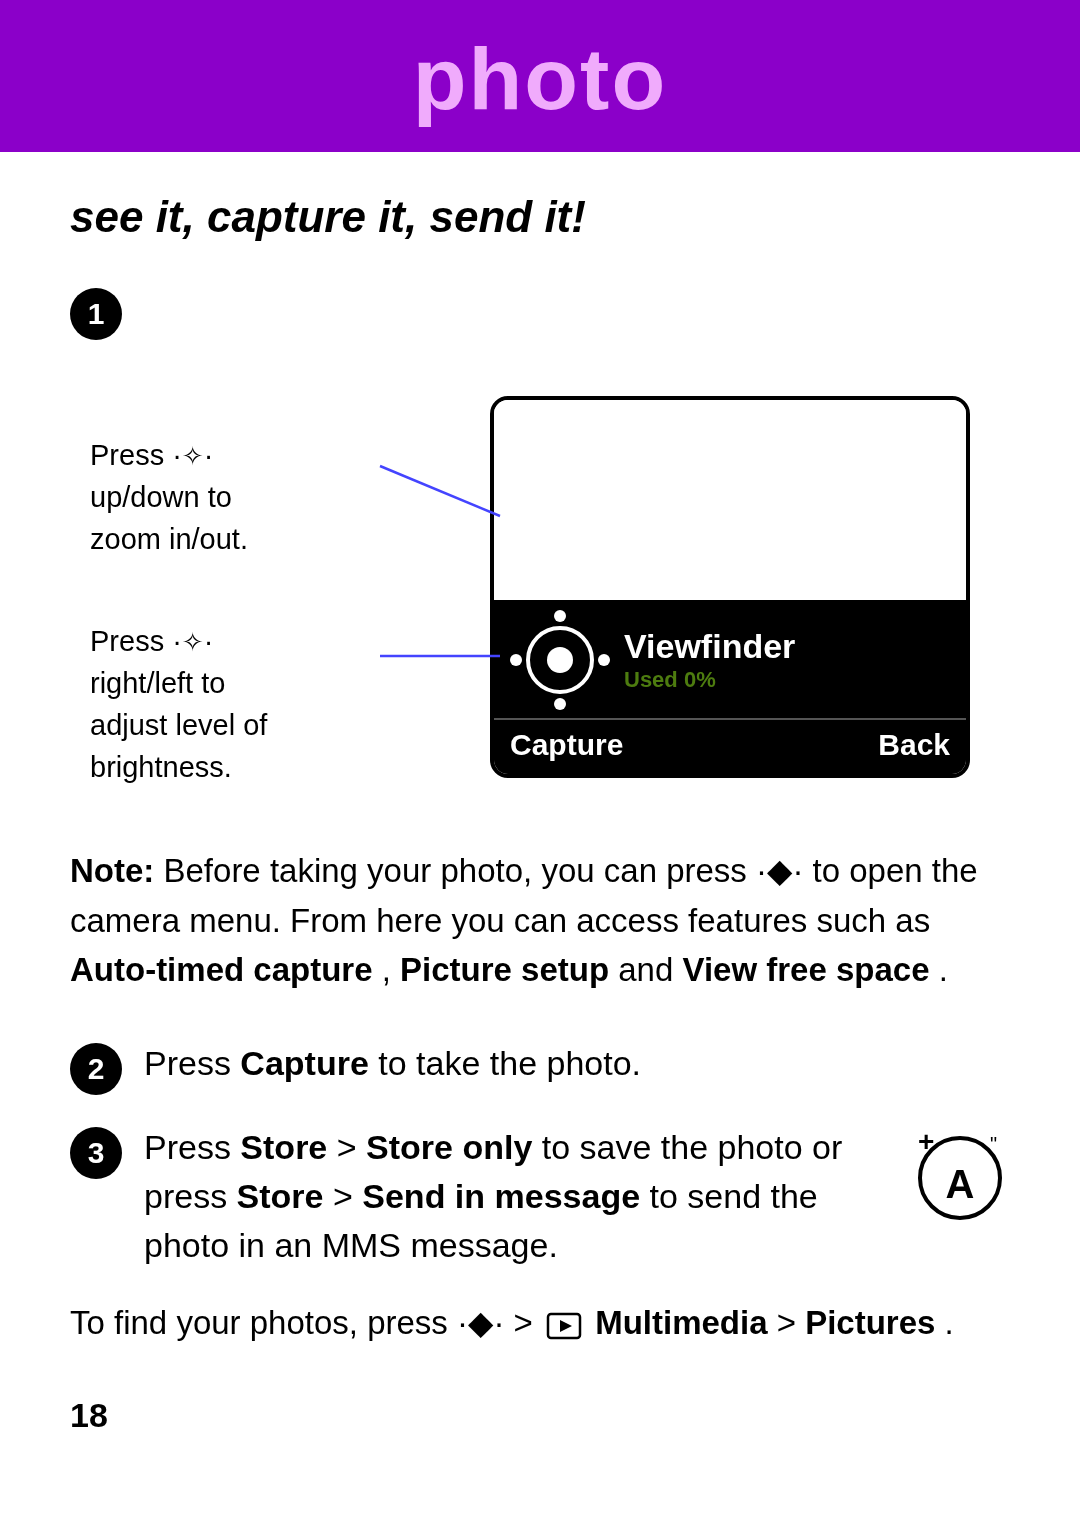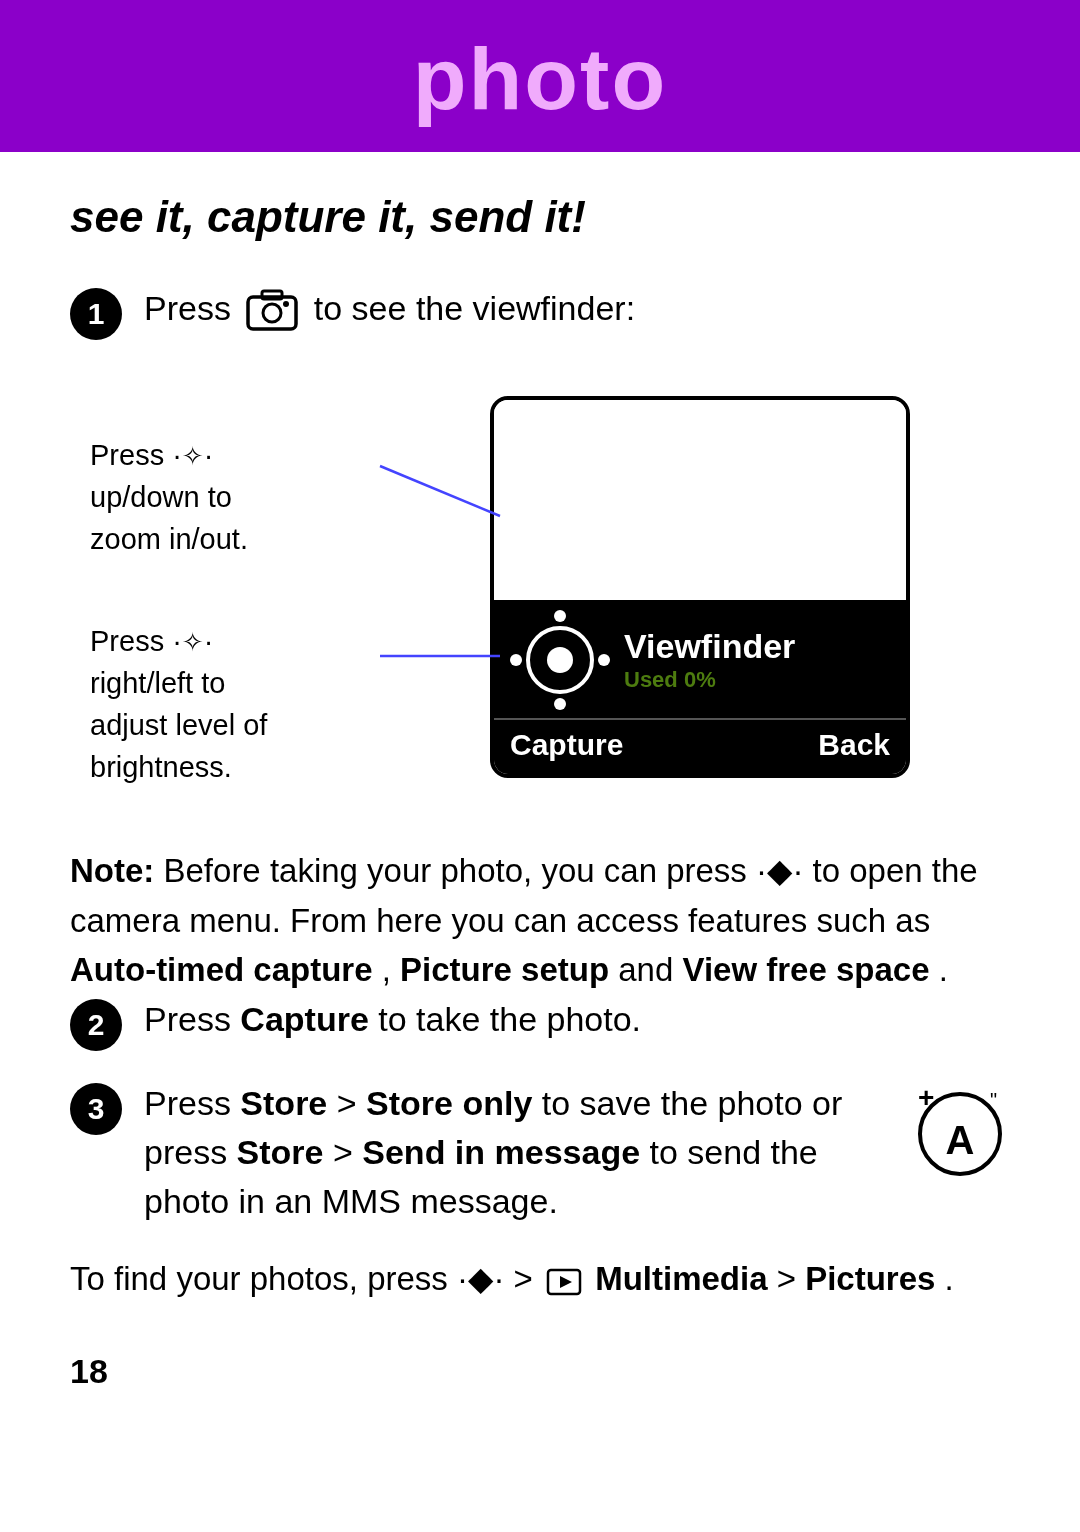--- a/index.html
+++ b/index.html
@@ -74,21 +74,21 @@
       width: 52px;
       height: 44px;
       vertical-align: middle;
       margin: 0 6px;
       position: relative;
       top: -2px;
     }
 
     
     .phone-screen {
-      width: 420px;
+      width: 480px;
       border: 4px solid #000000;
       border-radius: 18px;
       overflow: hidden;
       background: #ffffff;
       flex-shrink: 0;
     }
 
     .phone-screen-viewfinder {
       width: 100%;
       height: 200px;
@@ -119,20 +119,21 @@
     .phone-softkey {
       font-size: 30px;
       font-weight: 900;
       color: #ffffff;
     }
 
     
     .note-section {
       font-size: 33px;
       line-height: 1.5;
+      margin-bottom: 44px;
       margin-top: 10px;
     }
 
     .note-bold {
       font-weight: 900;
     }
 
     
     .bold { font-weight: 900; }
 
@@ -205,31 +206,20 @@
   <span class="header-title">photo</span>
 </div>
 
 <div class="content">
 
   <div class="subtitle">see it, capture it, send it!</div>
 
   <div class="step-row">
     <div class="step-circle">
       <span>1</span>
-    </div>
-    <div class="step-text">
-      <span>Press </span>
-      
-      <svg class="camera-icon-inline" viewBox="0 0 52 44" xmlns="http://www.w3.org/2000/svg">
-        <rect x="2" y="10" width="48" height="32" rx="5" ry="5" fill="none" stroke="#000" stroke-width="3.5"></rect>
-        <circle cx="26" cy="26" r="9" fill="none" stroke="#000" stroke-width="3"></circle>
-        <rect x="16" y="4" width="20" height="8" rx="2" ry="2" fill="none" stroke="#000" stroke-width="3"></rect>
-        <circle cx="40" cy="17" r="3" fill="#000"></circle>
-      </svg>
-      <span> to see the viewfinder:</span>
     </div>
   </div>
 
   <div class="diag-container">
     <div class="diag-inner">
 
       <div class="diag-labels-col">
         <div class="diag-label-1">
           <span>Press ·<span style="font-size:26px;">✧</span>·</span><br>
           <span>up/down to</span><br>

